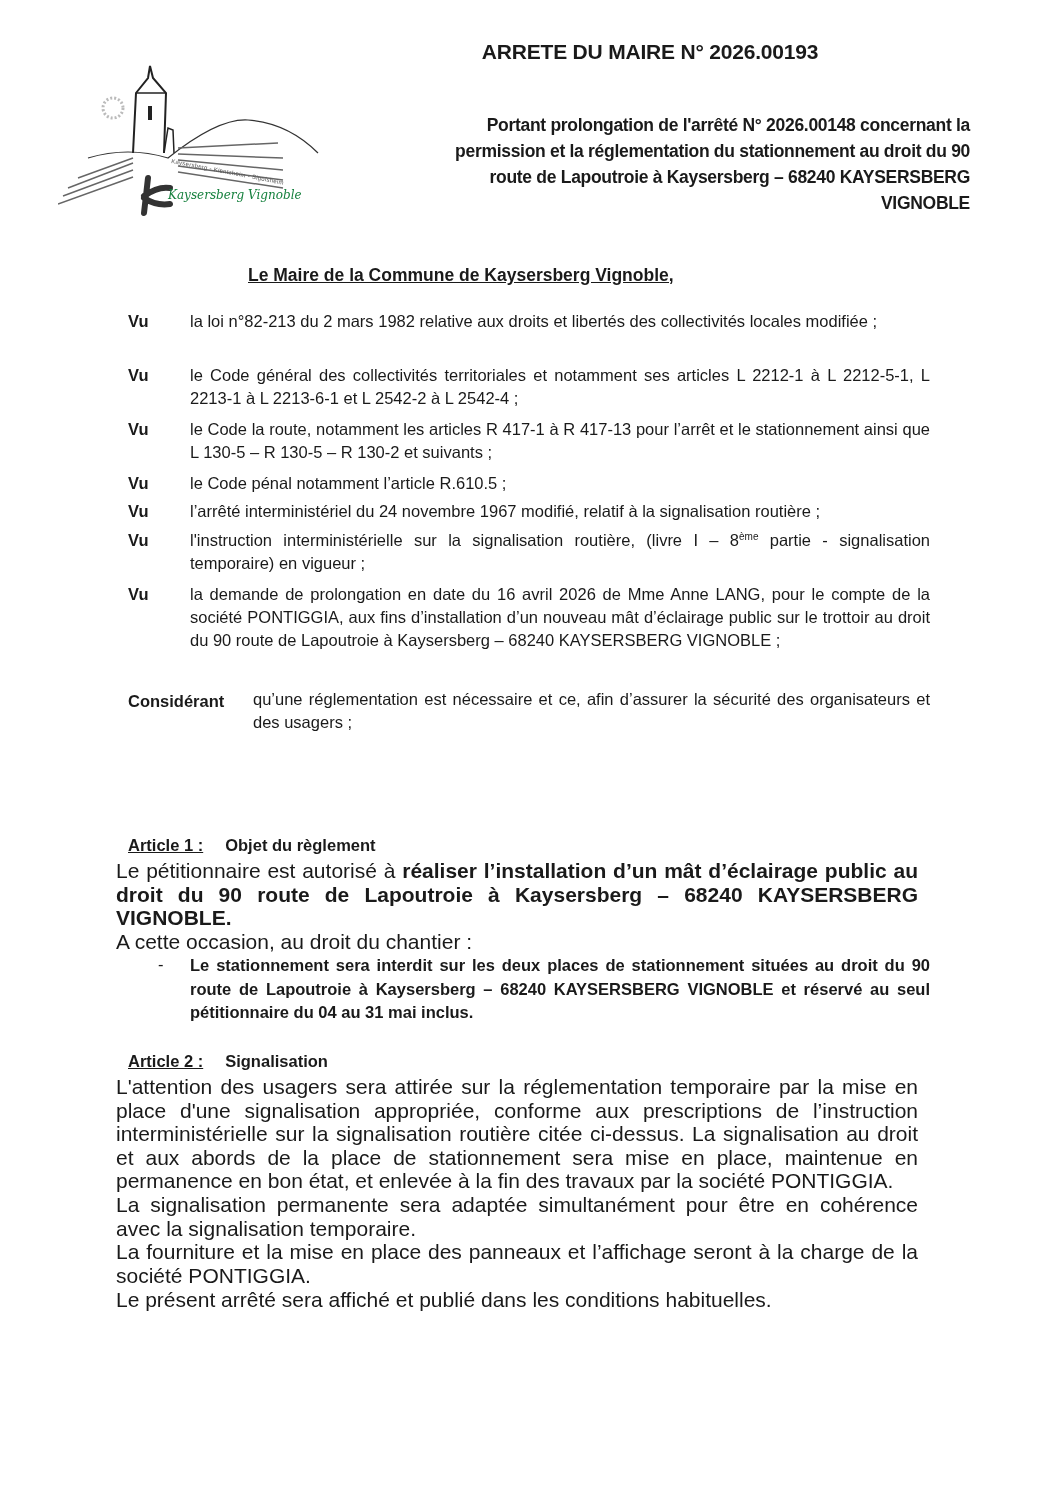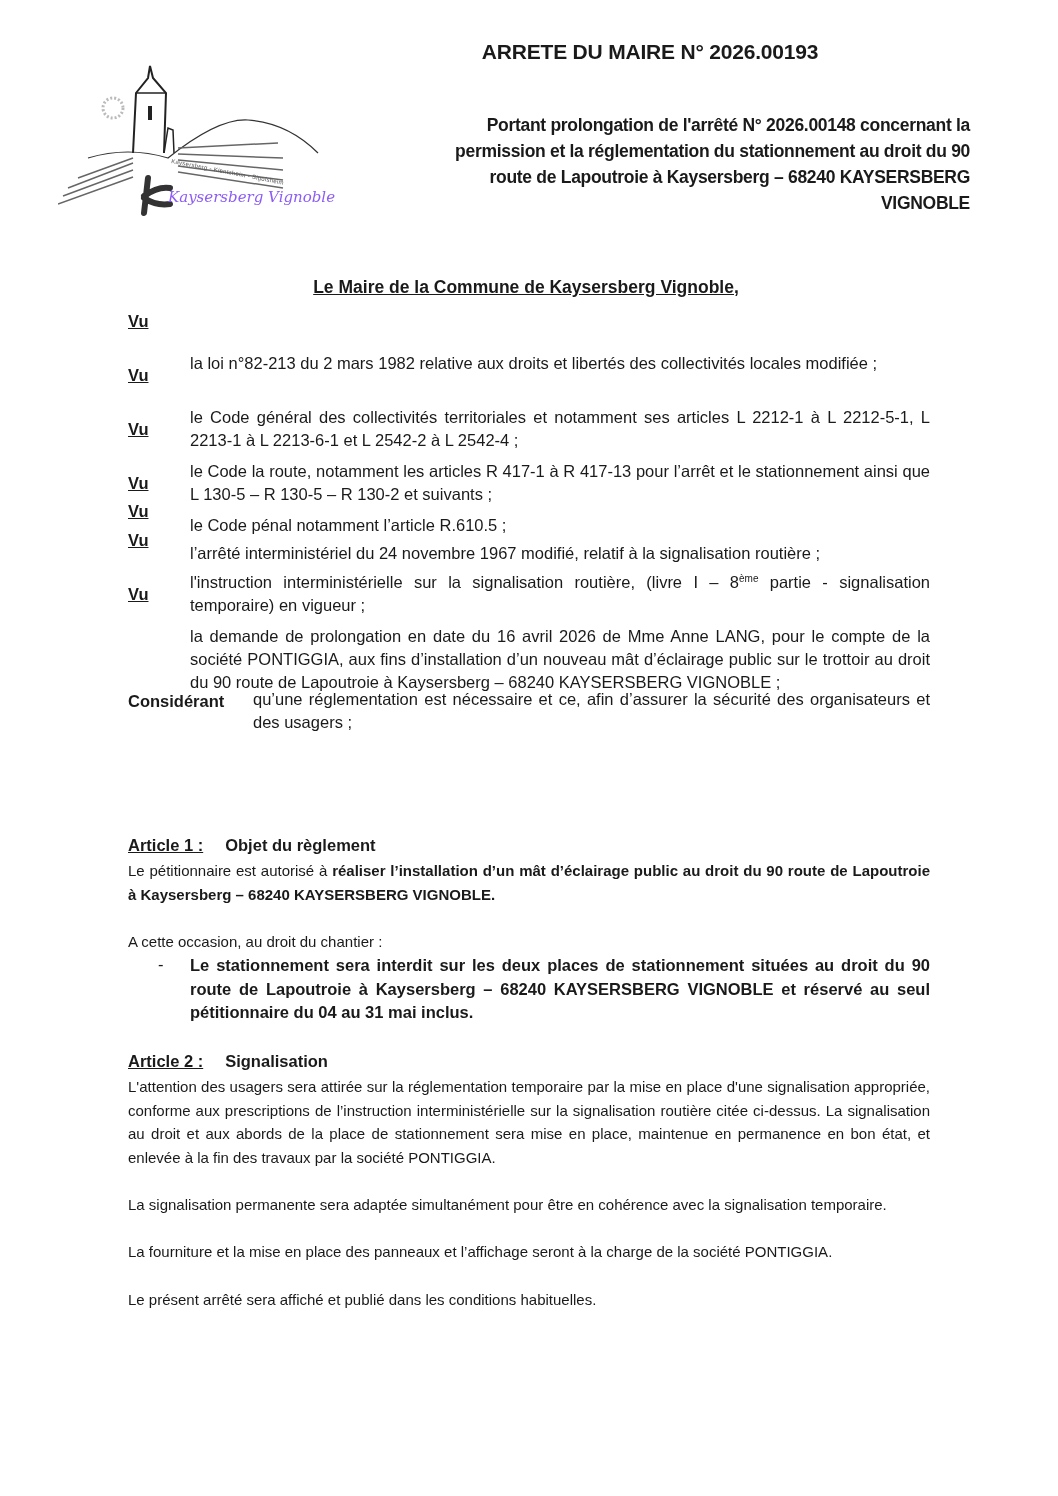--- a/index.html
+++ b/index.html
@@ -3,39 +3,39 @@
 <meta charset="utf-8">
 <style>
   html, body { margin: 0; padding: 0; background: #ffffff; }
   body {
     width: 1058px; height: 1496px; position: relative; overflow: hidden;
     font-family: "Liberation Sans Narrow", "Liberation Sans", sans-serif;
     color: #1a1a1a;
   }
   .page { position: absolute; left: 0; top: 0; width: 1058px; height: 1496px; }
   .logo { position: absolute; left: 58px; top: 58px; width: 280px; height: 160px; }
-  .logo-caption { position: absolute; left: 168px; top: 188px; font-family: "DejaVu Serif", serif; font-style: italic; font-size: 15px; color: #8b5cf6; text-align: right; }
+  .logo-caption { position: absolute; left: 168px; top: 188px; font-family: "DejaVu Serif", serif; font-style: italic; font-size: 12px; color: #15803d; text-align: right; }
   .logo-sub { position: absolute; left: 172px; top: 158px; font-size: 6px; color: #555; transform: rotate(11deg); transform-origin: left top; letter-spacing: 0.3px; }
 
   .title { position: absolute; left: 340px; width: 620px; top: 40px; text-align: center; font-weight: bold; font-size: 21px; letter-spacing: -0.2px; }
   .subtitle { position: absolute; left: 330px; width: 640px; top: 112px; text-align: right; font-weight: bold; font-size: 17.5px; line-height: 26px; letter-spacing: -0.3px; }
-  .maire { position: absolute; left: 236px; width: 580px; top: 265px; text-align: center; font-weight: bold; font-size: 17.5px; text-decoration: underline; margin-top: 12px; }
+  .maire { position: absolute; left: 248px; width: 580px; top: 265px; text-align: left; font-weight: bold; font-size: 17.5px; text-decoration: underline; }
 
   .vu-row { position: absolute; left: 128px; width: 802px; font-size: 16.5px; line-height: 23px; }
-  .vu-label { position: absolute; left: 0; top: 0; font-weight: bold; text-decoration: underline; }
-  .vu-text { position: absolute; left: 62px; width: 740px; text-align: justify; text-align-last: left; margin-top: 42px; }
+  .vu-label { position: absolute; left: 0; top: 0; font-weight: bold; }
+  .vu-text { position: absolute; left: 62px; width: 740px; text-align: justify; text-align-last: left; }
 
   .consid-label { position: absolute; left: 128px; top: 692px; font-weight: bold; font-size: 16.5px; }
   .consid-text { position: absolute; left: 253px; width: 677px; top: 688px; font-size: 16.5px; line-height: 23px; text-align: justify; }
 
   .arrete { position: absolute; left: 380px; width: 300px; top: 775px; text-align: center; font-weight: bold; font-size: 20px; text-decoration: underline; }
 
   .art-head { position: absolute; left: 128px; font-weight: bold; font-size: 16.5px; }
   .art-num { text-decoration: underline; margin-right: 22px; }
-  .para { position: absolute; left: 128px; width: 802px; font-size: 15px; line-height: 23.5px; text-align: justify; }
+  .para { position: absolute; left: 116px; width: 802px; font-size: 21px; line-height: 23.5px; text-align: justify; }
   .para b { font-weight: bold; }
   .bullet-dash { position: absolute; left: 158px; font-size: 16.5px; }
   .bullet-text { position: absolute; left: 190px; width: 740px; font-size: 16.5px; line-height: 23.5px; font-weight: bold; text-align: justify; text-align-last: left; }
   sup { font-size: 10px; line-height: 0; }
 </style>
 </head>
 <body>
 
 <div class="page">
 

